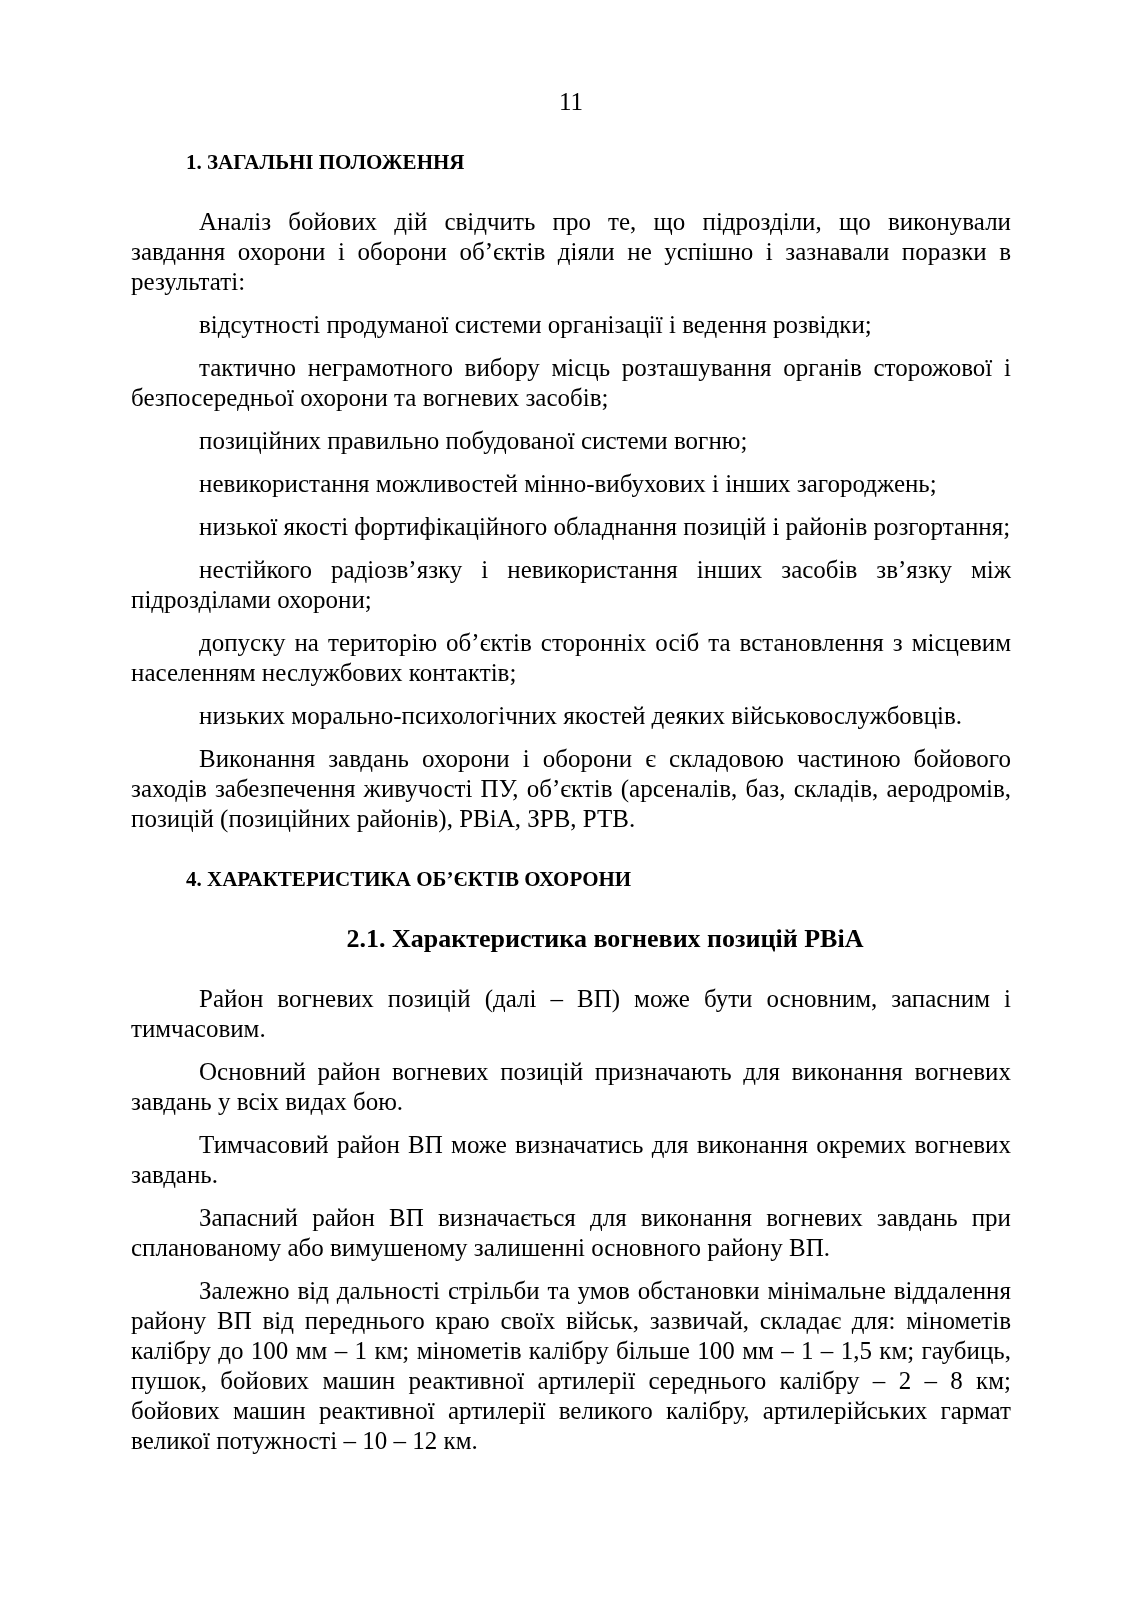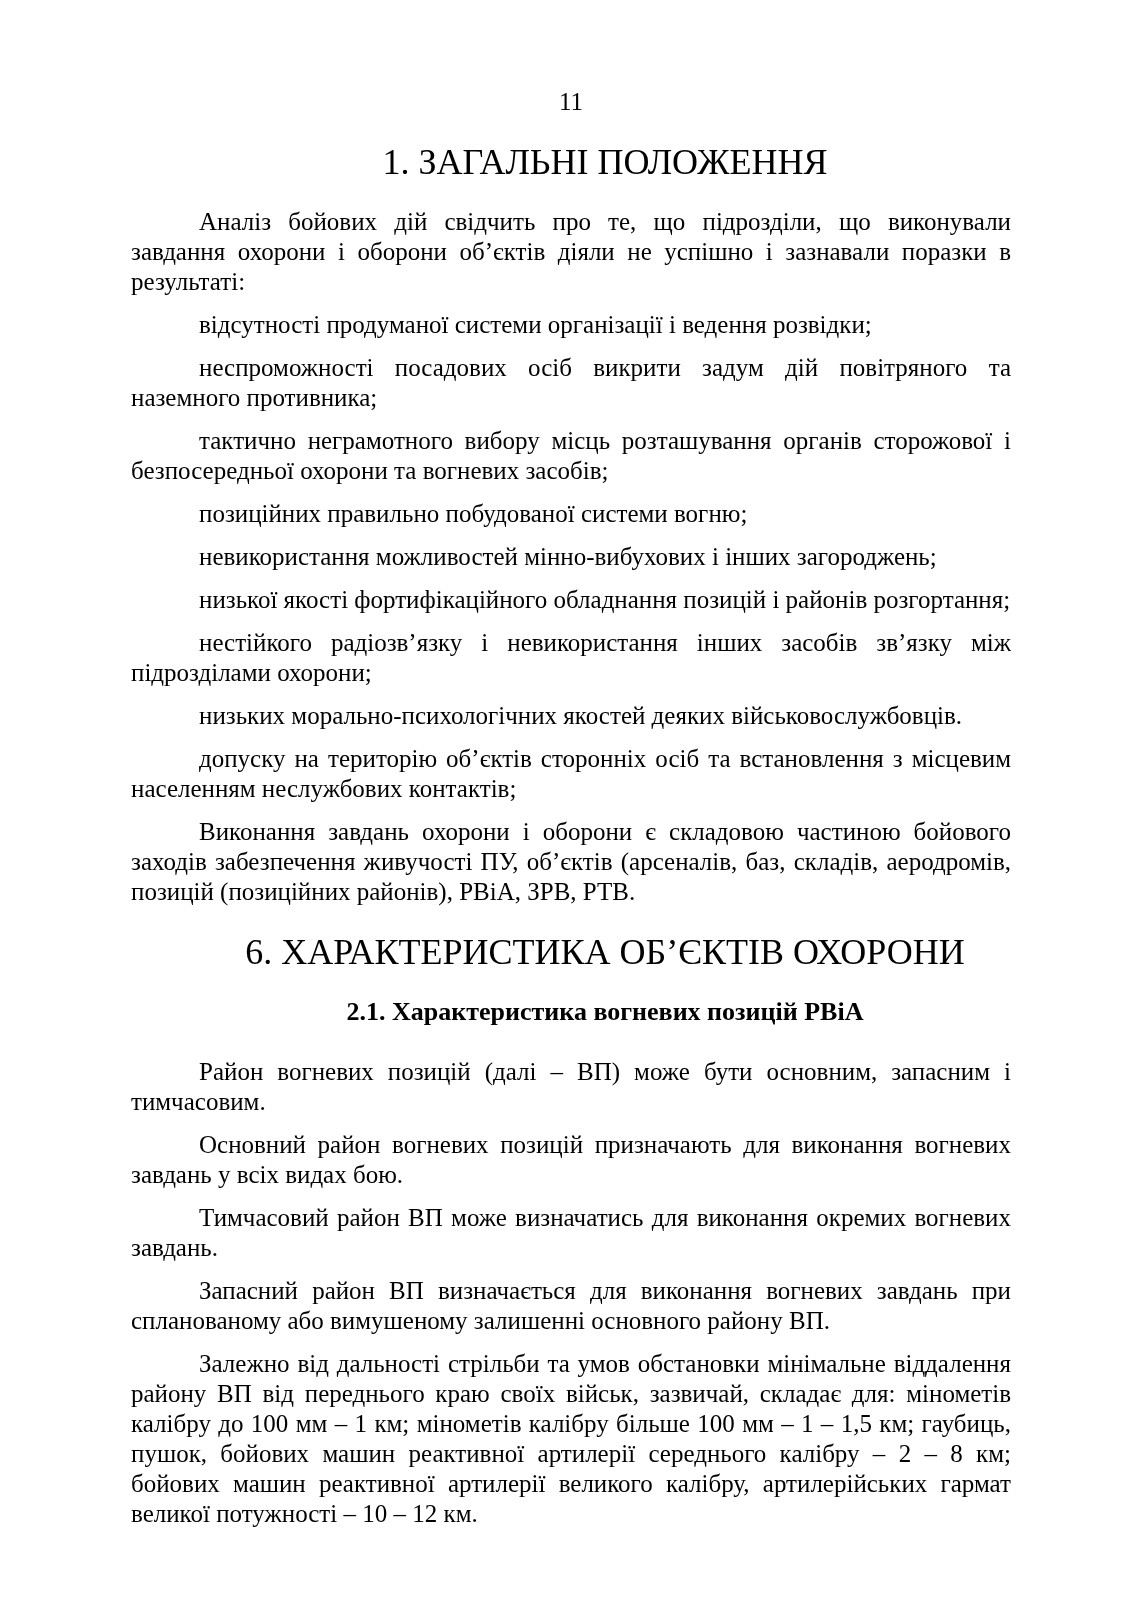--- a/index.html
+++ b/index.html
@@ -23,26 +23,26 @@
     line-height: 30px;
     color: #000000;
     text-align: justify;
   }
   .page-number {
     text-align: center;
     text-indent: 0;
     margin: 0;
   }
   .heading-1, .heading-2 {
-    font-weight: normal;
-    font-size: 36px;
+    font-weight: bold;
+    font-size: 21px;
     line-height: 30px;
     margin: 30px 0;
     text-indent: 68px;
-    text-align: center;
+    text-align: left;
     white-space: nowrap;
   }
   .heading-3 {
     font-weight: bold;
     font-size: 26px;
     line-height: 30px;
     margin: 30px 0;
     text-indent: 68px;
     text-align: center;
     white-space: nowrap;
@@ -58,32 +58,31 @@
 <div class="page">
   <div class="content">
 
     <p class="page-number">11</p>
 
     <h2 class="heading-1">1. ЗАГАЛЬНІ  ПОЛОЖЕННЯ</h2>
 
     <p class="para">Аналіз бойових дій свідчить про те, що підрозділи, що виконували завдання охорони і оборони об’єктів діяли не успішно і зазнавали поразки в результаті:</p>
 
     <p class="para">відсутності продуманої системи організації і ведення розвідки;</p>
-    <p class="para">неспроможності посадових осіб викрити задум дій повітряного та наземного противника;</p>
     <p class="para">тактично неграмотного вибору місць розташування органів сторожової і безпосередньої охорони та вогневих засобів;</p>
     <p class="para">позиційних правильно побудованої системи вогню;</p>
     <p class="para">невикористання можливостей мінно-вибухових  і інших загороджень;</p>
     <p class="para">низької якості фортифікаційного обладнання позицій і районів розгортання;</p>
     <p class="para">нестійкого радіозв’язку і невикористання інших засобів зв’язку між підрозділами охорони;</p>
+    <p class="para">допуску на територію об’єктів сторонніх осіб та встановлення з місцевим населенням неслужбових контактів;</p>
     <p class="para">низьких морально-психологічних якостей деяких військовослужбовців.</p>
-    <p class="para">допуску на територію об’єктів сторонніх осіб та встановлення з місцевим населенням неслужбових контактів;</p>
 
     <p class="para">Виконання завдань охорони і оборони є складовою частиною бойового заходів забезпечення живучості ПУ, об’єктів (арсеналів, баз, складів, аеродромів, позицій (позиційних районів), РВіА, ЗРВ, РТВ.</p>
 
-    <h2 class="heading-2">6. ХАРАКТЕРИСТИКА ОБ’ЄКТІВ ОХОРОНИ</h2>
+    <h2 class="heading-2">4. ХАРАКТЕРИСТИКА ОБ’ЄКТІВ ОХОРОНИ</h2>
 
     <h3 class="heading-3">2.1. Характеристика вогневих позицій РВіА</h3>
 
     <p class="para">Район вогневих позицій (далі – ВП) може бути основним, запасним і тимчасовим.</p>
     <p class="para">Основний район вогневих позицій призначають для виконання вогневих завдань у всіх видах бою.</p>
     <p class="para">Тимчасовий район ВП може визначатись для виконання окремих вогневих завдань.</p>
     <p class="para">Запасний район ВП визначається для виконання вогневих завдань при спланованому або вимушеному залишенні основного району ВП.</p>
     <p class="para">Залежно від дальності стрільби та умов обстановки мінімальне віддалення району ВП від переднього краю своїх військ, зазвичай, складає для: мінометів калібру до 100 мм – 1 км; мінометів калібру більше 100 мм – 1 – 1,5 км; гаубиць, пушок, бойових машин реактивної артилерії середнього калібру – 2 – 8 км; бойових машин реактивної артилерії великого калібру, артилерійських гармат великої потужності – 10 – 12 км.</p>
 
   </div>

